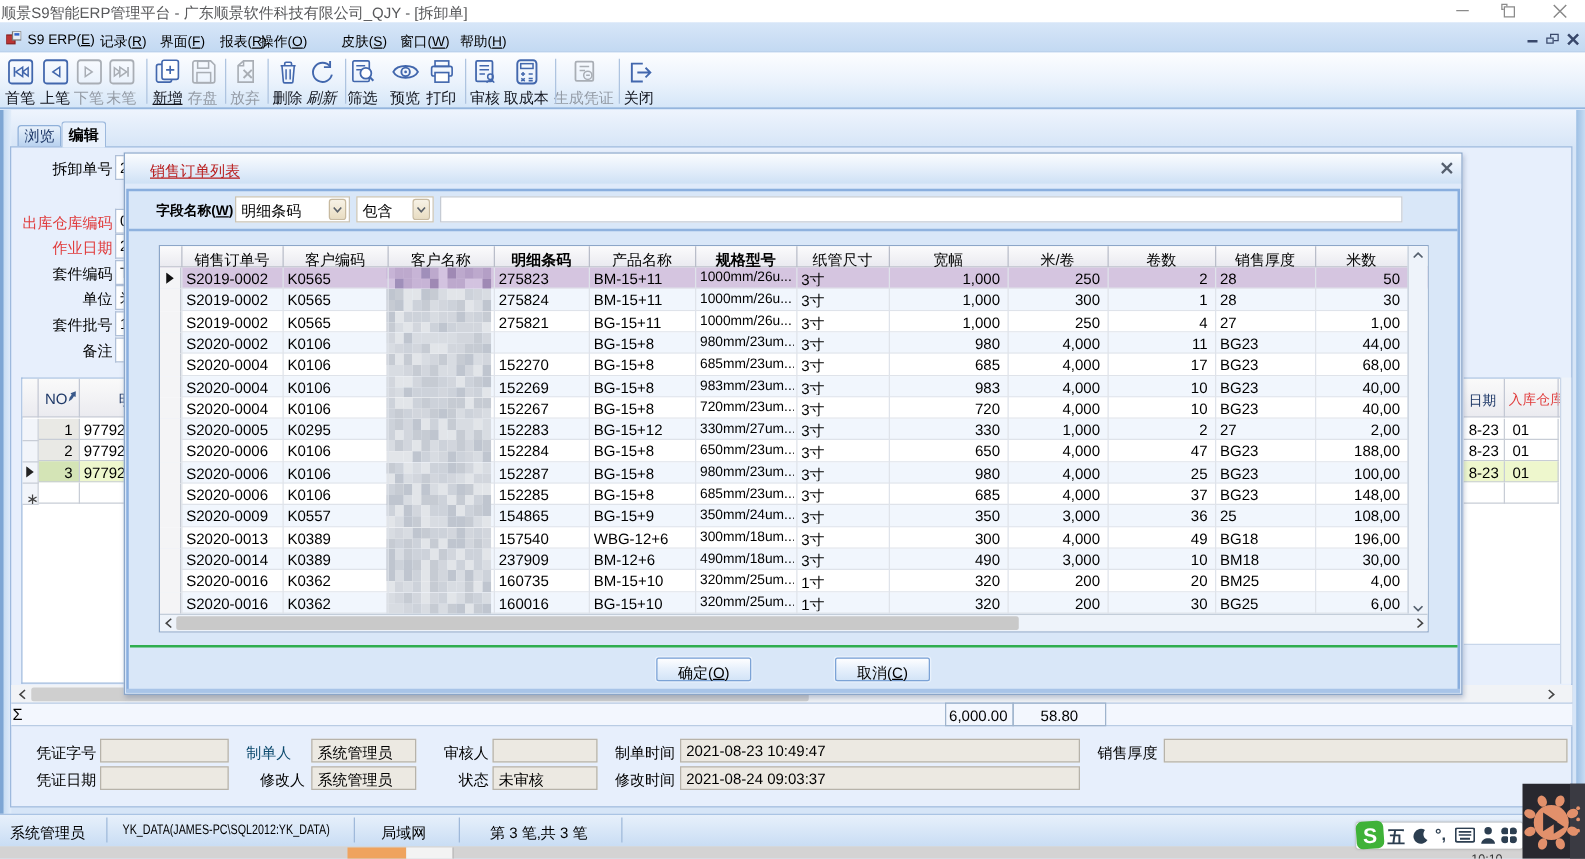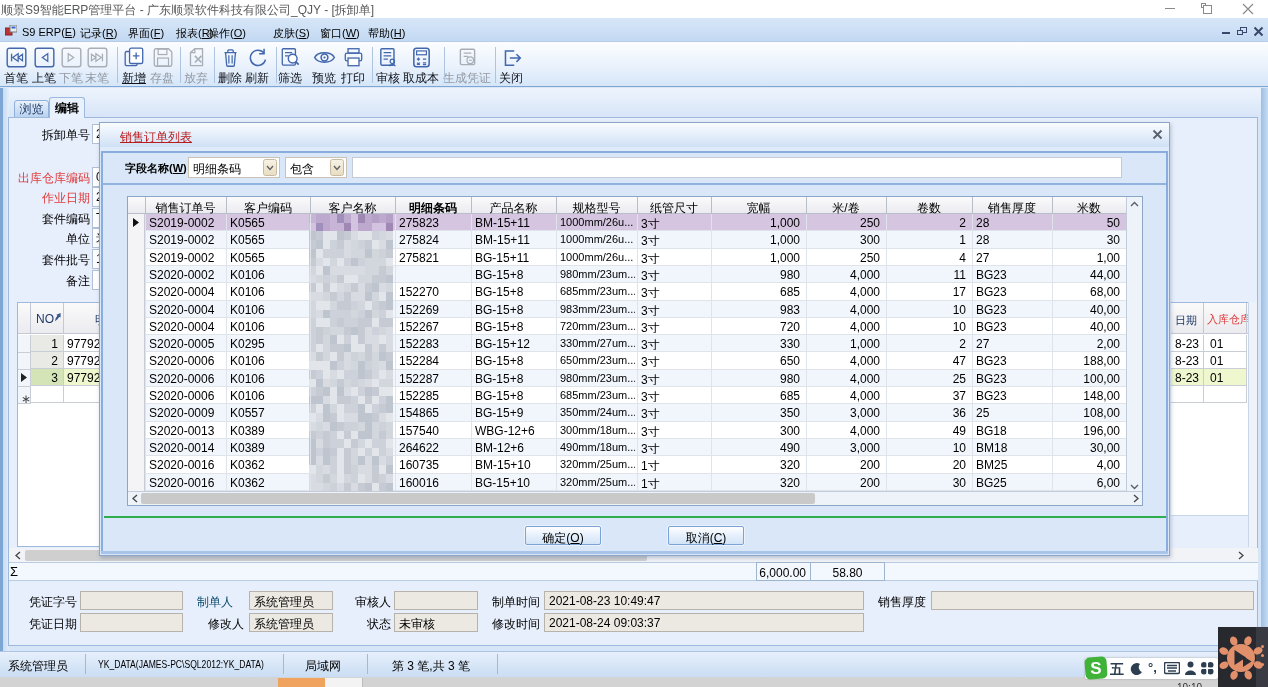--- a/index.html
+++ b/index.html
@@ -78,21 +78,21 @@
 <svg class="abs" style="left:219px;top:46px" width="23" height="23" viewBox="0 0 21 21">
     <path d="M5,6 H16 M8,6 V4.5 A1,1 0 0 1 9,3.5 H12 A1,1 0 0 1 13,4.5 V6" fill="none" stroke="#4267ad" stroke-width="1.2"></path>
     <path d="M6,6 L7,17.5 A1,1 0 0 0 8,18.5 H13 A1,1 0 0 0 14,17.5 L15,6" fill="none" stroke="#4267ad" stroke-width="1.2"></path>
     <path d="M9,8.5 V16 M12,8.5 V16" stroke="#4267ad" stroke-width="1.1"></path>
   </svg>
 <div class="abs" style="left:218px;top:70px;width:24px;height:14px;color:#10131c;font-size:12px;text-align:center;">删除</div>
 <svg class="abs" style="left:246px;top:46px" width="23" height="23" viewBox="0 0 21 21">
     <path d="M16.5,6.5 A7,7 0 1 0 17.8,12.5" fill="none" stroke="#4267ad" stroke-width="1.4"></path>
     <path d="M16.5,2.5 V7 H12" fill="none" stroke="#4267ad" stroke-width="1.4"></path>
   </svg>
-<div class="abs" style="left:245px;top:70px;width:24px;height:14px;color:#10131c;font-size:12px;text-align:right;">刷新</div>
+<div class="abs" style="left:245px;top:70px;width:24px;height:14px;color:#10131c;font-size:12px;text-align:right;font-style:italic;">刷新</div>
 <svg class="abs" style="left:279px;top:46px" width="23" height="23" viewBox="0 0 21 21">
     <rect x="3" y="2.5" width="12" height="15" rx="1" fill="none" stroke="#4267ad" stroke-width="1.2"></rect>
     <path d="M5.5,6 H12 M5.5,9 H9" stroke="#4267ad" stroke-width="1.1"></path>
     <circle cx="12.5" cy="11.5" r="4" fill="#fff" stroke="#4267ad" stroke-width="1.3"></circle>
     <path d="M15.3,14.3 L18,17" stroke="#4267ad" stroke-width="1.5"></path>
   </svg>
 <div class="abs" style="left:278px;top:70px;width:24px;height:14px;color:#10131c;font-size:12px;text-align:center;">筛选</div>
 <svg class="abs" style="left:313px;top:46px" width="23" height="23" viewBox="0 0 21 21">
     <path d="M1.5,10.5 C4.5,4.8 16.5,4.8 19.5,10.5 C16.5,16.2 4.5,16.2 1.5,10.5 Z" fill="none" stroke="#4267ad" stroke-width="1.4"></path>
     <circle cx="10.5" cy="10.5" r="3.1" fill="none" stroke="#4267ad" stroke-width="1.4"></circle>
@@ -331,21 +331,21 @@
   </svg>
 <div class="abs" style="left:352px;top:157px;width:770px;height:21px;background:#fff;border:1px solid #c5cbd4;"></div>
 <div class="abs" style="left:103px;top:183px;width:1063px;height:2px;background:#8fb2de;"></div>
 <div class="abs" style="left:127px;top:196px;width:1016px;height:310px;background:#fff;border:1px solid #8ca6c8;"></div>
 <div class="abs" style="left:128px;top:197px;width:1014px;height:17px;background:linear-gradient(#fbfbfc,#eaeaf0);border-bottom:1px solid #b9bdc9;"></div>
 <div class="abs" style="left:145px;top:200px;width:81px;height:13px;text-align:center;color:#000;font-weight:normal;font-size:12px;">销售订单号</div>
 <div class="abs" style="left:226px;top:200px;width:84px;height:13px;text-align:center;color:#000;font-weight:normal;font-size:12px;">客户编码</div>
 <div class="abs" style="left:310px;top:200px;width:85px;height:13px;text-align:center;color:#000;font-weight:normal;font-size:12px;">客户名称</div>
 <div class="abs" style="left:395px;top:200px;width:76px;height:13px;text-align:center;color:#000;font-weight:bold;font-size:12px;">明细条码</div>
 <div class="abs" style="left:471px;top:200px;width:85px;height:13px;text-align:center;color:#000;font-weight:normal;font-size:12px;">产品名称</div>
-<div class="abs" style="left:556px;top:200px;width:81px;height:13px;text-align:center;color:#000;font-weight:normal;font-size:12px;">规格型号</div>
+<div class="abs" style="left:556px;top:200px;width:81px;height:13px;text-align:center;color:#000;font-weight:bold;font-size:12px;">规格型号</div>
 <div class="abs" style="left:637px;top:200px;width:74px;height:13px;text-align:center;color:#000;font-weight:normal;font-size:12px;">纸管尺寸</div>
 <div class="abs" style="left:711px;top:200px;width:95px;height:13px;text-align:center;color:#000;font-weight:normal;font-size:12px;">宽幅</div>
 <div class="abs" style="left:806px;top:200px;width:80px;height:13px;text-align:center;color:#000;font-weight:normal;font-size:12px;">米/卷</div>
 <div class="abs" style="left:886px;top:200px;width:86px;height:13px;text-align:center;color:#000;font-weight:normal;font-size:12px;">卷数</div>
 <div class="abs" style="left:972px;top:200px;width:80px;height:13px;text-align:center;color:#000;font-weight:normal;font-size:12px;">销售厚度</div>
 <div class="abs" style="left:1052px;top:200px;width:74px;height:13px;text-align:center;color:#000;font-weight:normal;font-size:12px;">米数</div>
 <div class="abs" style="left:145px;top:197px;width:1px;height:17px;background:#b9bdc9;"></div>
 <div class="abs" style="left:226px;top:197px;width:1px;height:17px;background:#b9bdc9;"></div>
 <div class="abs" style="left:310px;top:197px;width:1px;height:17px;background:#b9bdc9;"></div>
 <div class="abs" style="left:395px;top:197px;width:1px;height:17px;background:#b9bdc9;"></div>
@@ -864,21 +864,21 @@
     <i style="position:absolute;left:49px;top:9px;width:7px;height:9px;background:#bfc5cf"></i>
     <i style="position:absolute;left:56px;top:9px;width:7px;height:9px;background:#bfc5cf"></i>
     <i style="position:absolute;left:63px;top:9px;width:7px;height:9px;background:#d2d6dd"></i>
     <i style="position:absolute;left:70px;top:9px;width:7px;height:9px;background:#c6cbd3"></i>
     <i style="position:absolute;left:77px;top:9px;width:7px;height:9px;background:#d2d6dd"></i>
   </div>
 <div class="abs" style="left:128px;top:439px;width:1014px;height:17px;background:#f1f6fd;border-bottom:1px solid #dfe3ea;"></div>
 <div class="abs" style="left:128px;top:439px;width:17px;height:17px;background:#f4f4f6;border-right:1px solid #c6cbd4;"></div>
 <div class="abs" style="left:149px;top:441px;width:75px;height:13px;color:#000;overflow:hidden;white-space:nowrap;">S2020-0014</div>
 <div class="abs" style="left:230px;top:441px;width:78px;height:13px;color:#000;overflow:hidden;white-space:nowrap;">K0389</div>
-<div class="abs" style="left:399px;top:441px;width:70px;height:13px;color:#000;overflow:hidden;white-space:nowrap;">264622</div>
+<div class="abs" style="left:399px;top:441px;width:70px;height:13px;color:#000;overflow:hidden;white-space:nowrap;">237909</div>
 <div class="abs" style="left:475px;top:441px;width:79px;height:13px;color:#000;overflow:hidden;white-space:nowrap;">BM-12+6</div>
 <div class="abs" style="left:560px;top:441px;width:75px;height:13px;color:#000;overflow:hidden;white-space:nowrap;font-size:11px;">490mm/18um...</div>
 <div class="abs" style="left:641px;top:441px;width:68px;height:13px;color:#000;overflow:hidden;white-space:nowrap;">3寸</div>
 <div class="abs" style="left:713px;top:441px;width:87px;height:13px;color:#000;text-align:right;overflow:hidden;white-space:nowrap;">490</div>
 <div class="abs" style="left:808px;top:441px;width:72px;height:13px;color:#000;text-align:right;overflow:hidden;white-space:nowrap;">3,000</div>
 <div class="abs" style="left:888px;top:441px;width:78px;height:13px;color:#000;text-align:right;overflow:hidden;white-space:nowrap;">10</div>
 <div class="abs" style="left:976px;top:441px;width:74px;height:13px;color:#000;overflow:hidden;white-space:nowrap;">BM18</div>
 <div class="abs" style="left:1054px;top:441px;width:66px;height:13px;color:#000;text-align:right;overflow:hidden;white-space:nowrap;">30,00</div>
 <div class="abs" style="left:309px;top:439px;width:84px;height:17px;overflow:hidden;">
     <i style="position:absolute;left:0px;top:0px;width:7px;height:9px;background:#bfc5cf"></i>

